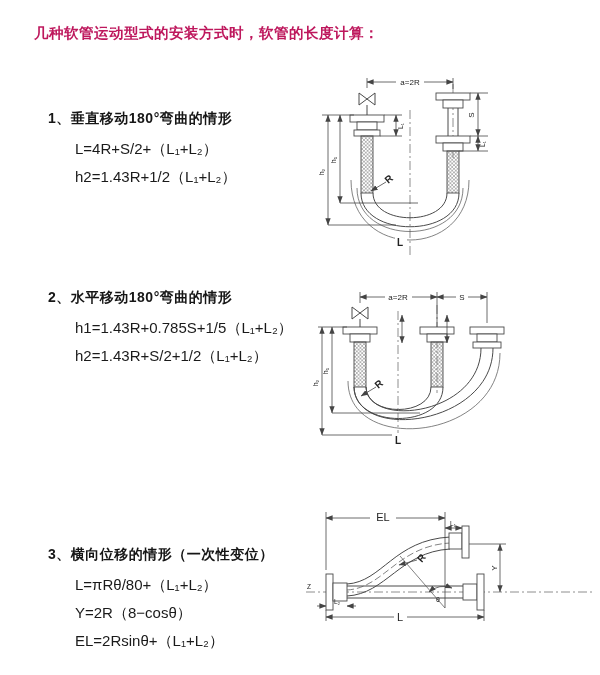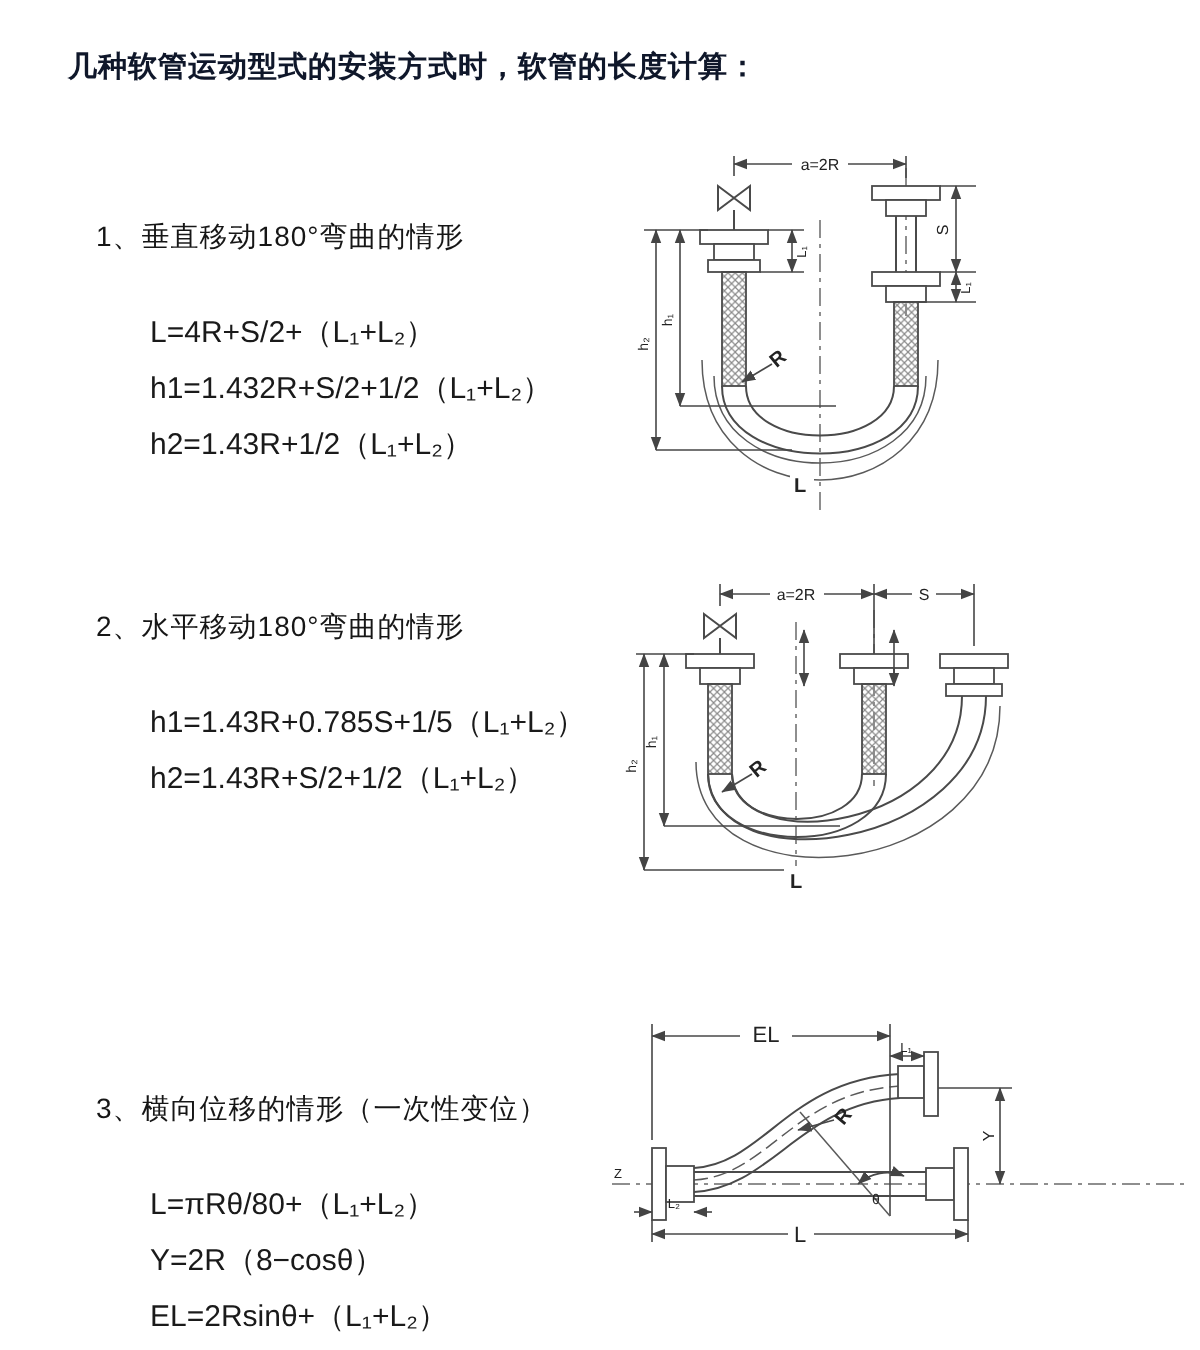--- a/index.html
+++ b/index.html
@@ -3,29 +3,29 @@
 <meta charset="utf-8">
 <style>
   html,body{margin:0;padding:0;}
   body{
     width:600px;height:675px;position:relative;background:#ffffff;
     font-family:"Liberation Sans","DejaVu Sans",sans-serif;
     color:#1b1b1b;overflow:hidden;
   }
   .page-title{
     position:absolute;left:34px;top:24px;
-    font-size:14.5px;font-weight:bold;letter-spacing:0.5px;color:#0f172a;
+    font-size:14.5px;font-weight:bold;letter-spacing:0.5px;color:#be185d;
     white-space:nowrap;
   }
   .sec{position:absolute;left:48px;}
-  .sec-heading{font-size:14px;font-weight:normal;letter-spacing:0.5px;color:#161616;white-space:nowrap;}
-  .formulas{margin:25px 0 0 27px;font-size:15px;line-height:28px;color:#1a1a1a;}
+  .sec-heading{font-size:14px;font-weight:bold;letter-spacing:0.5px;color:#161616;white-space:nowrap;}
+  .formulas{margin:7px 0 0 27px;font-size:15px;line-height:28px;color:#1a1a1a;}
   .formula{white-space:nowrap;}
   #sec1{top:110px;}
-  #sec2{top:305px;}
+  #sec2{top:289px;}
   #sec3{top:546px;}
   .diag{position:absolute;}
   #d1{left:310px;top:68px;}
   #d2{left:310px;top:283px;}
   #d3{left:300px;top:500px;}
   svg .ln{stroke:#4a4a4a;stroke-width:1;fill:none;}
   svg .thin{stroke:#5a5a5a;stroke-width:0.75;fill:none;}
   svg .dim{stroke:#474747;stroke-width:0.8;fill:none;}
   svg .cl{stroke:#6a6a6a;stroke-width:0.75;fill:none;stroke-dasharray:9 3 2 3;}
   svg .hd{stroke:#4a4a4a;stroke-width:0.9;fill:#ffffff;}
@@ -51,21 +51,20 @@
     </pattern>
   </defs>
 </svg>
 
 <div class="page-title">几种软管运动型式的安装方式时，软管的长度计算：</div>
 
 <div class="sec" id="sec1">
   <div class="sec-heading">1、垂直移动180°弯曲的情形</div>
   <div class="formulas">
     <div class="formula">L=4R+S/2+（L₁+L₂）</div>
-    <div class="formula">h1=1.432R+S/2+1/2（L₁+L₂）</div>
     <div class="formula">h2=1.43R+1/2（L₁+L₂）</div>
   </div>
 </div>
 
 <div class="sec" id="sec2">
   <div class="sec-heading">2、水平移动180°弯曲的情形</div>
   <div class="formulas">
     <div class="formula">h1=1.43R+0.785S+1/5（L₁+L₂）</div>
     <div class="formula">h2=1.43R+S/2+1/2（L₁+L₂）</div>
   </div>

